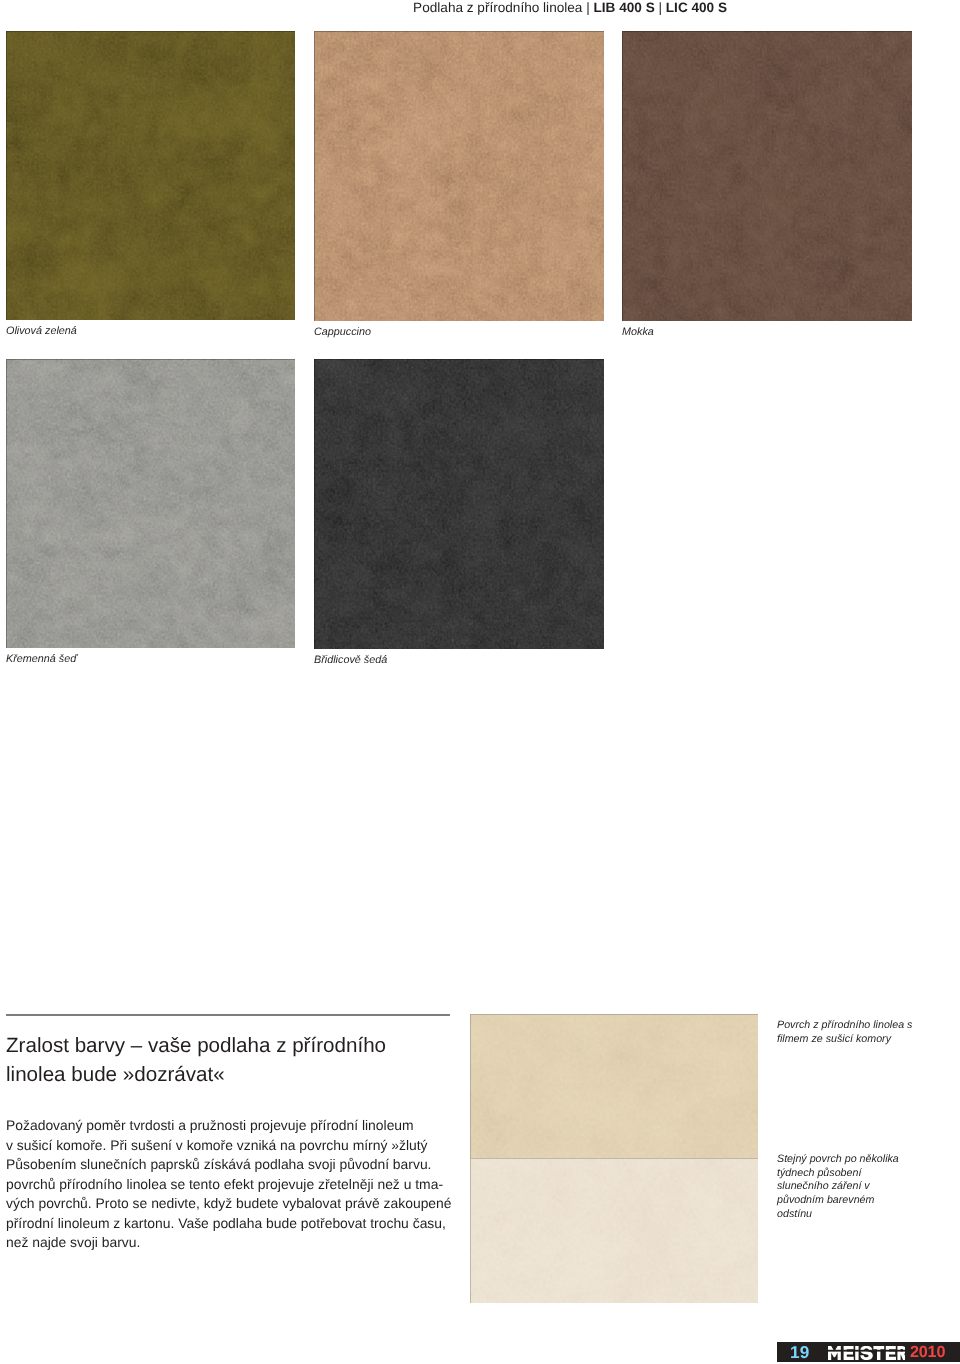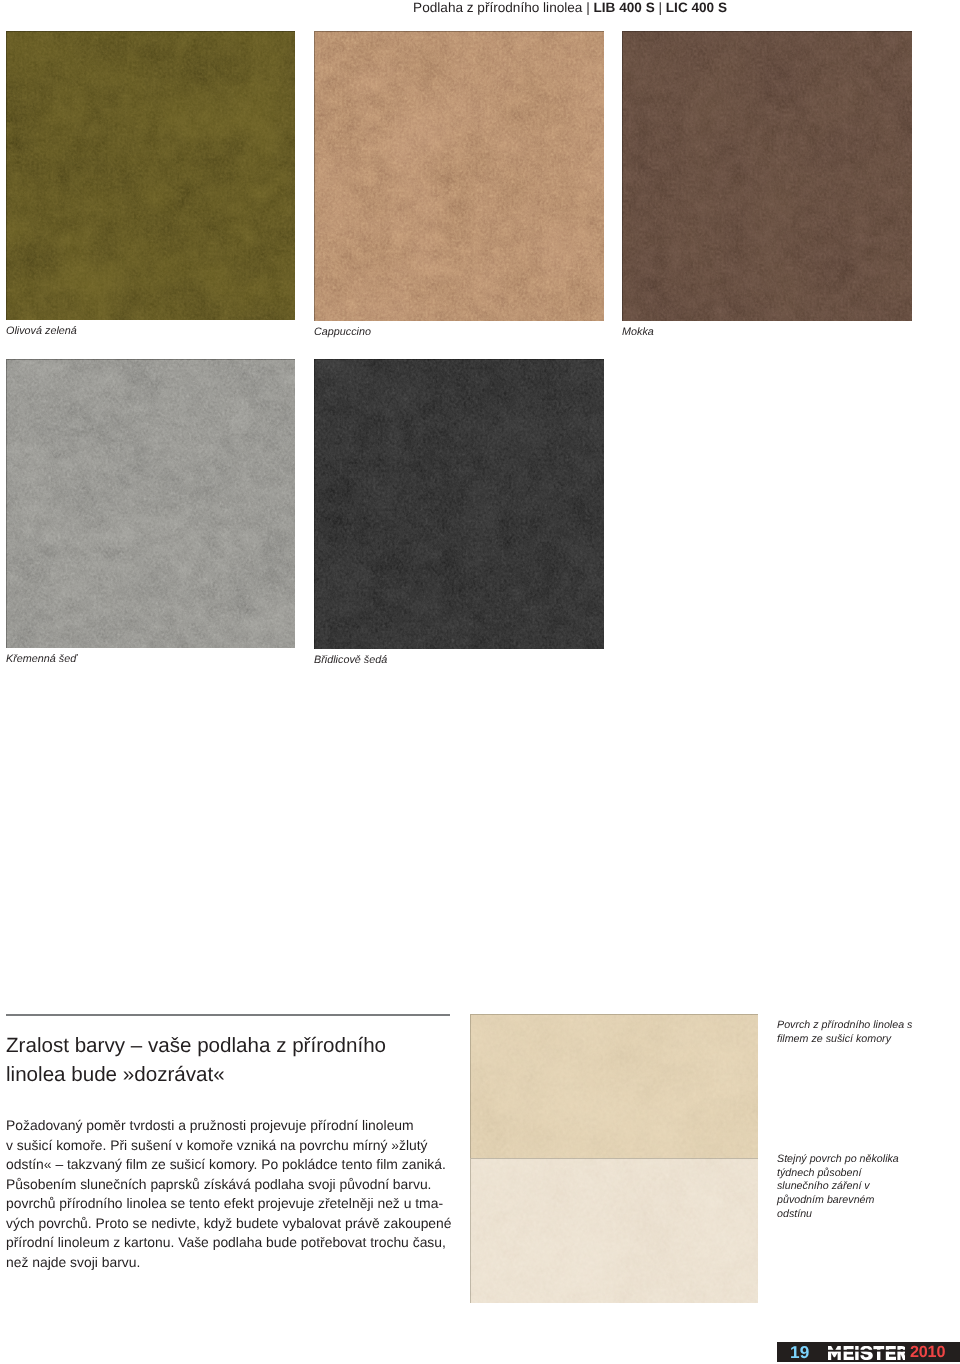--- a/index.html
+++ b/index.html
@@ -155,21 +155,20 @@
   <div class="rule" style="left:6px;top:1014px;width:444px;height:1.6px;"></div>
 
   <div class="title" style="left:6px;top:1032px;width:480px;">
     <div>Zralost barvy – vaše podlaha z přírodního</div>
     <div>linolea bude »dozrávat«</div>
   </div>
 
   <div class="bodytxt" id="article-body" style="left:6px;top:1116px;width:480px;">
       <div>Požadovaný poměr tvrdosti a pružnosti projevuje přírodní linoleum</div>
       <div>v sušicí komoře. Při sušení v komoře vzniká na povrchu mírný »žlutý</div>
-      <div>odstín« – takzvaný film ze sušicí komory. Po pokládce tento film zaniká.</div>
       <div>Působením slunečních paprsků získává podlaha svoji původní barvu.</div>
       <div>povrchů přírodního linolea se tento efekt projevuje zřetelněji než u tma-</div>
       <div>vých povrchů. Proto se nedivte, když budete vybalovat právě zakoupené</div>
       <div>přírodní linoleum z kartonu. Vaše podlaha bude potřebovat trochu času,</div>
       <div>než najde svoji barvu.</div>
     </div>
 
   <div id="photo-area">
       <div class="photo" style="left: 470px; top: 1014px; width: 288px; height: 144px; background: rgb(229, 214, 186);">
         <svg preserveAspectRatio="none">

